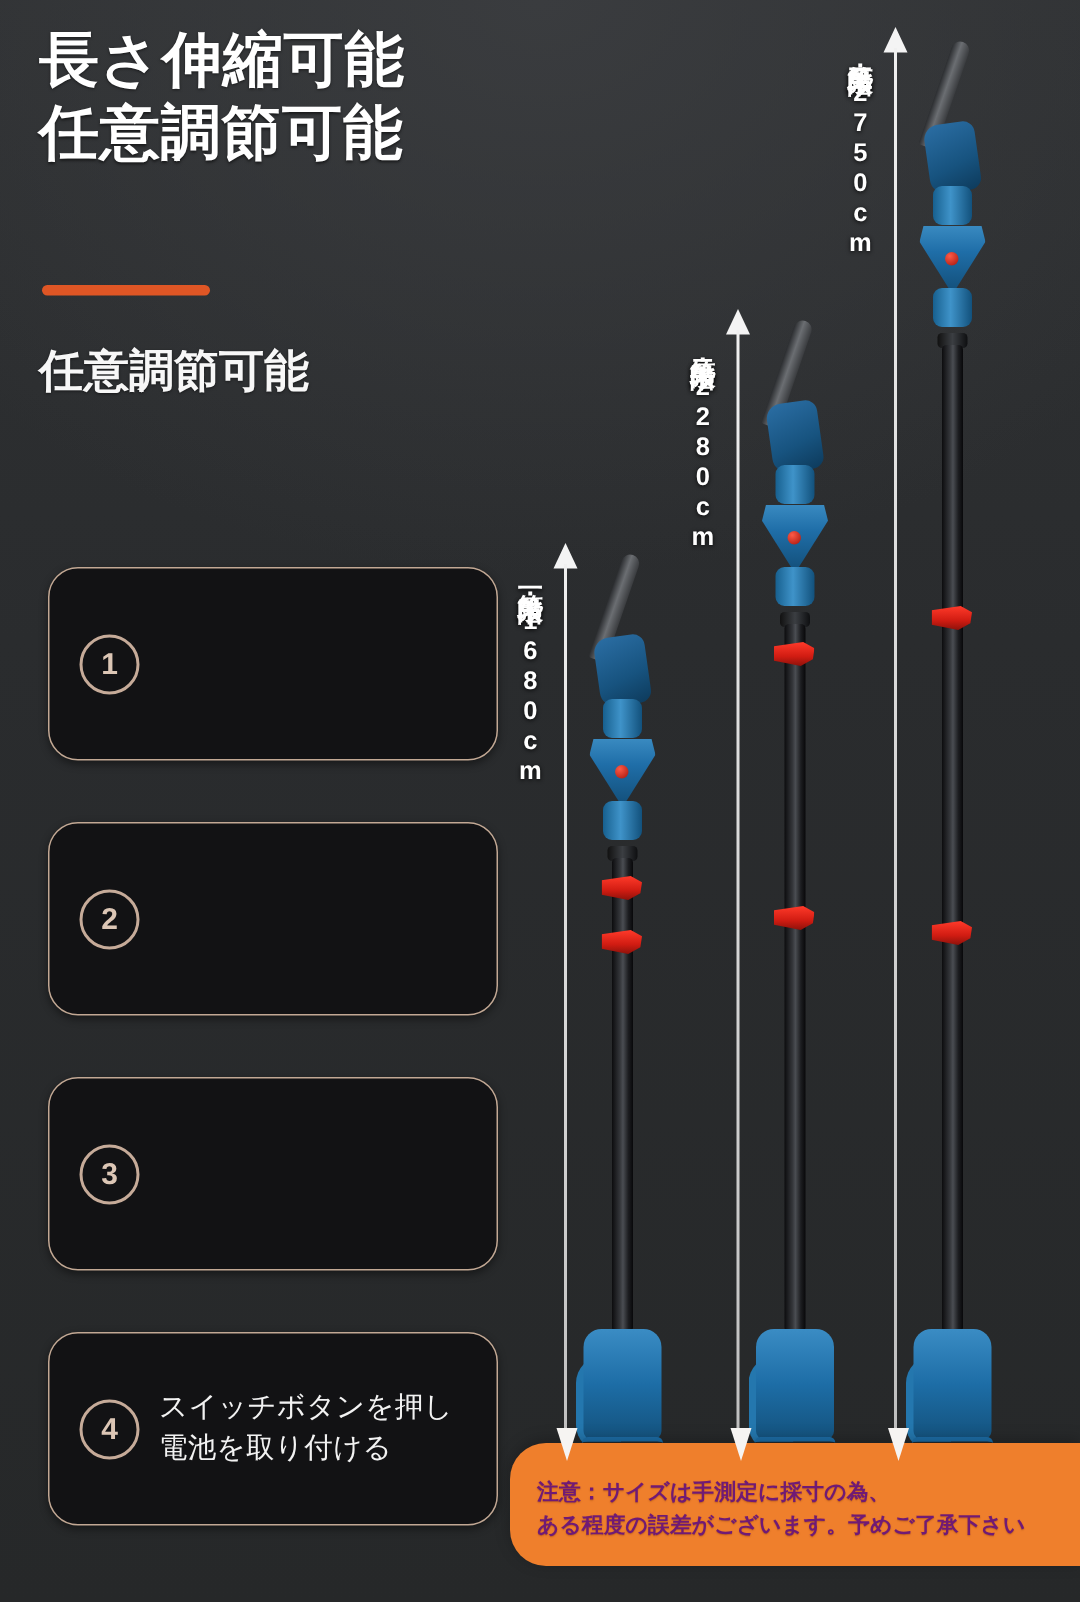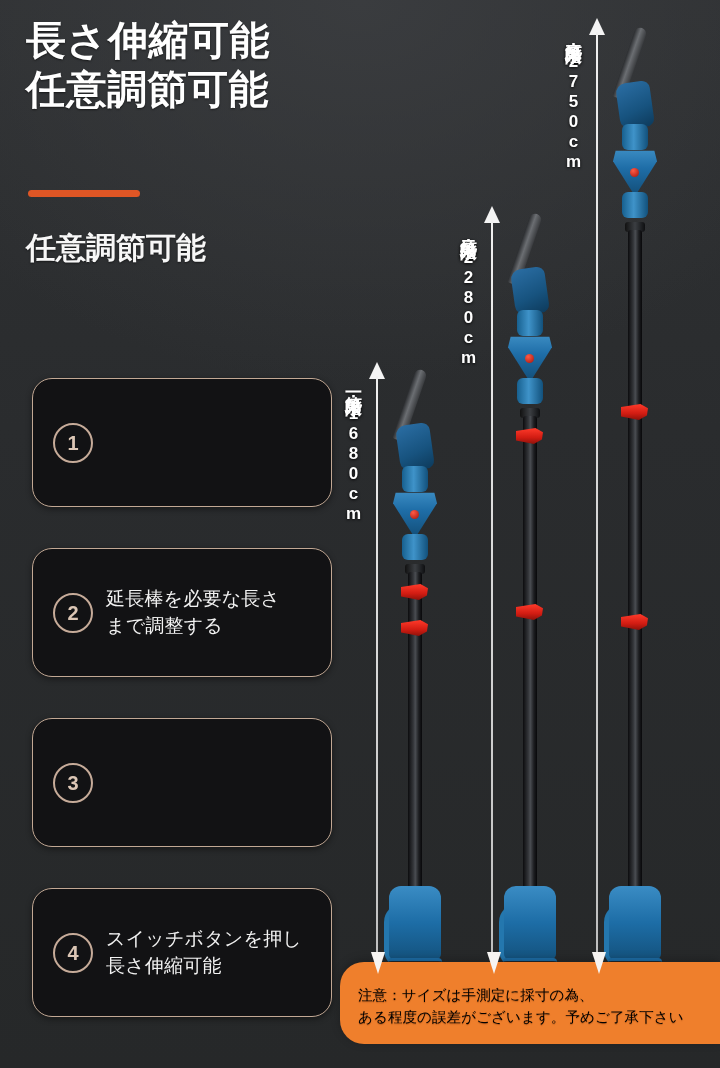--- a/index.html
+++ b/index.html
@@ -261,23 +261,23 @@
     background: #ef7f2c;
     border-radius: 24px 0 0 24px;
     z-index: 9;
     box-shadow: 0 -2px 10px rgba(0,0,0,0.25);
   }
   .caution-text {
     position: absolute;
     left: 18px;
     top: 22px;
     font-size: 14.5px;
-    font-weight: 400;
+    font-weight: 700;
     line-height: 1.52;
-    color: #000000;
+    color: #701a75;
     white-space: pre-line;
     letter-spacing: 0.1px;
     text-shadow: 0 1px 1px rgba(140,60,10,0.45);
   }
   .down-arrow {
     position: absolute;
     z-index: 10;
     width: 0;
     height: 0;
     border-left: 7px solid transparent;
@@ -302,32 +302,30 @@
   </div>
 
   <div class="steps">
 
     <div class="step-card">
       <div class="step-num">1</div>
     </div>
 
     <div class="step-card">
       <div class="step-num">2</div>
-      <div class="step-text">延長棒を必要な長さ
-まで調整する</div>
     </div>
 
     <div class="step-card">
       <div class="step-num">3</div>
     </div>
 
     <div class="step-card">
       <div class="step-num">4</div>
       <div class="step-text">スイッチボタンを押し
-長さ伸縮可能</div>
+電池を取り付ける</div>
     </div>
 
   </div>
 
   <div class="pole-col" style="left:408px; top:368px; width:60px; height:624px;">
     <div class="bar" style="left:-4px;  top:0px;"></div>
     <div class="sawhead" style="left:-10px; top:56px;"></div>
     <div class="neck" style="top:98px;"></div>
     <div class="motor" style="top:122px;"></div>
     <div class="motor-dot" style="left:2px; top:142px;"></div>

